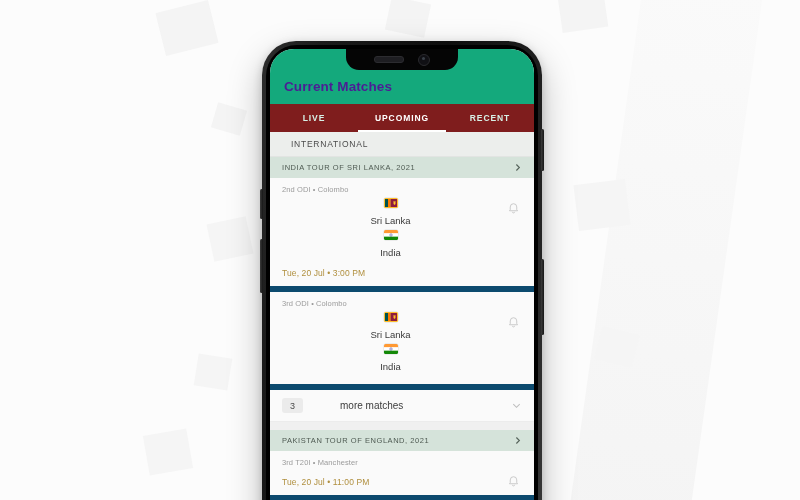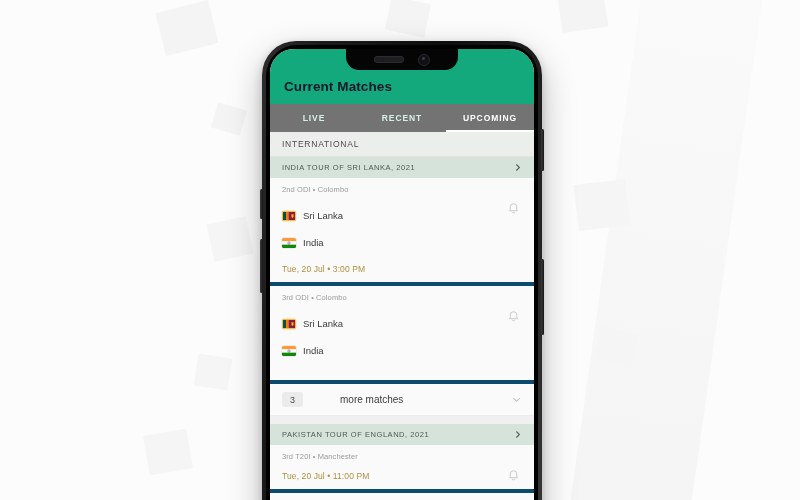--- a/index.html
+++ b/index.html
@@ -60,57 +60,57 @@
     padding:0 9px;font-size:9px;font-weight:bold;letter-spacing:.2px;
     position:relative;z-index:1;flex-direction:column;
   }
   .sb-right{display:flex;align-items:center;gap:4px;}
   .ic-wifi{width:11px;height:9px;}
   .ic-sig{width:11px;height:9px;}
   .pct{font-size:9px;font-weight:bold;text-decoration:underline;}
 
   
   .appbar{background:#14a97c;padding:9px 14px 10px;}
-  .appbar .title{color:#0f172a;font-size:13.5px;font-weight:bold;letter-spacing:.1px;}
-
-  .tabs{background:#737373;display:flex;height:28px;}
+  .appbar .title{color:#4c1d95;font-size:13.5px;font-weight:bold;letter-spacing:.1px;}
+
+  .tabs{background:#7f1d1d;display:flex;height:28px;}
   .tab{
     flex:1;display:flex;align-items:center;justify-content:center;
     color:#d7f0e6;font-size:8.5px;font-weight:bold;letter-spacing:.9px;
     position:relative;
   }
   .tab.active{color:#ffffff;}
   .tab.active:after{
     content:"";position:absolute;left:0;right:0;bottom:0;height:2.5px;background:#fff;
   }
 
   
   .content{background:#fafafa;height:100%;}
 
   .section-head{
-    background:#eceeec;padding:7px 12px;
+    background:#eceeec;padding:7px 21px;
     font-size:8.5px;letter-spacing:.75px;color:#4b4b4b;font-weight:normal;
     border-bottom:1px solid #e2e4e2;
   }
 
   .series-head{
     background:#d5e3da;padding:6px 12px;
     display:flex;align-items:center;justify-content:space-between;
     font-size:7.5px;letter-spacing:.55px;color:#4e5a52;
   }
   .chev-r{width:9px;height:9px;color:#55635a;}
 
   .match{
     background:#fafafa;padding:7px 12px 8px;
     display:flex;align-items:flex-start;justify-content:space-between;
-    border-bottom:4px solid #0c4a6e;
+    border-bottom:6px solid #0c4a6e;
   }
   .match-main{flex:1;min-width:0;}
   .m-meta{font-size:7.5px;color:#9b9b9b;margin-bottom:4px;letter-spacing:.1px;}
-  .team{display:flex;align-items:center;gap:7px;margin:16px 0;}
+  .team{display:flex;align-items:center;gap:7px;margin:4px 0;flex-direction:column;}
   .team .nm{font-size:9.5px;color:#3b3b3b;}
   .flag{width:14px;height:10px;border-radius:1.5px;overflow:hidden;flex:0 0 auto;display:block;box-shadow:0 0 0 .5px rgba(0,0,0,.12);}
   .m-time{font-size:8.5px;color:#b08f3e;margin-top:10px;letter-spacing:.1px;}
   .bell-wrap{padding:16px 2px 0 8px;display:flex;align-items:center;}
   .ic-bell{width:13px;height:13px;color:#c9c9c9;}
 
   .more-row{
     background:#fafafa;padding:8px 12px;
     display:flex;align-items:center;justify-content:space-between;
     border-bottom:1px solid #ececec;
@@ -168,22 +168,22 @@
         <span class="pct">49%</span>
       </span>
     </div>
 
     <div class="appbar">
       <div class="title">Current Matches</div>
     </div>
 
     <div class="tabs">
       <div class="tab">LIVE</div>
+      <div class="tab active">UPCOMING</div>
       <div class="tab">RECENT</div>
-      <div class="tab active">UPCOMING</div>
     </div>
 
     <div class="content">
 
       <div class="section-head">INTERNATIONAL</div>
 
       <div class="series-head">
         <span>INDIA TOUR OF SRI LANKA, 2021</span>
         <svg class="chev-r" viewBox="0 0 24 24" fill="none" stroke="currentColor" stroke-width="3">
             <path d="M9 4l8 8-8 8"></path>

